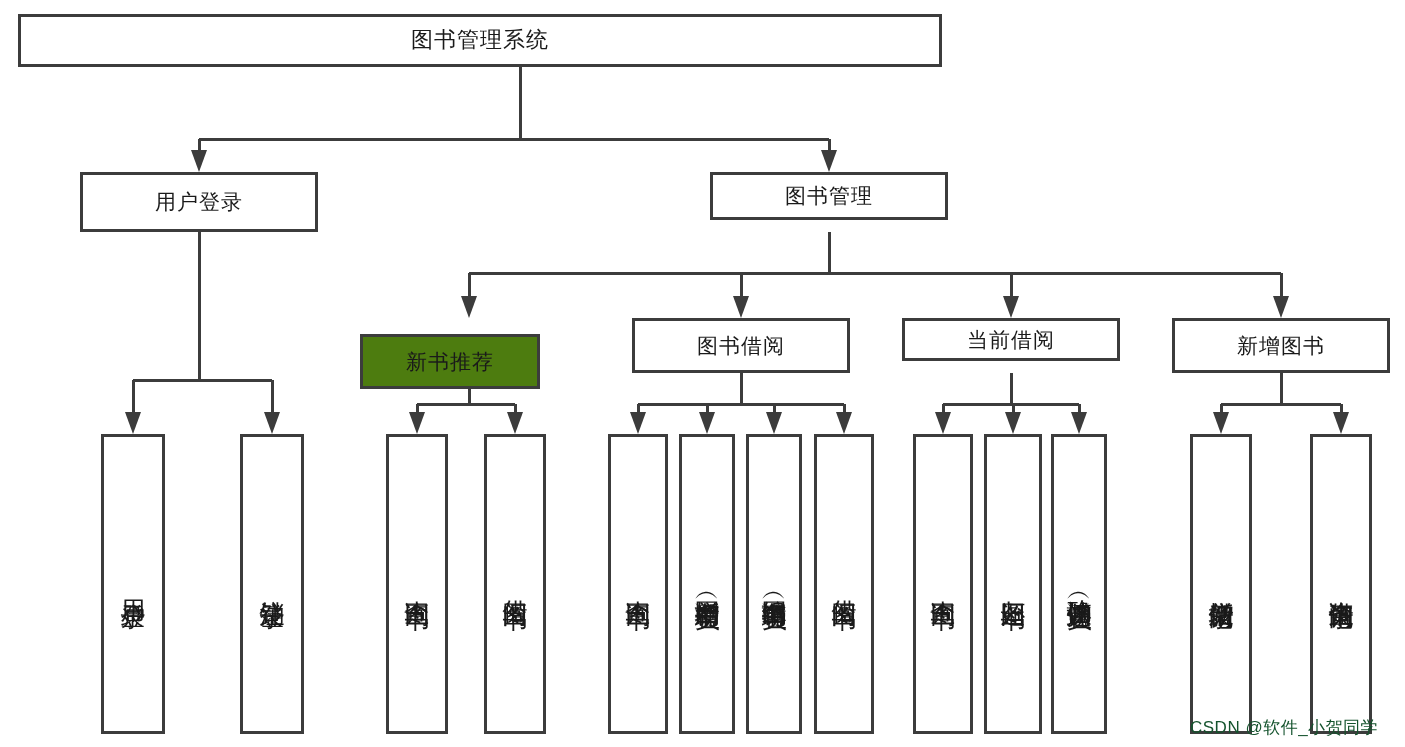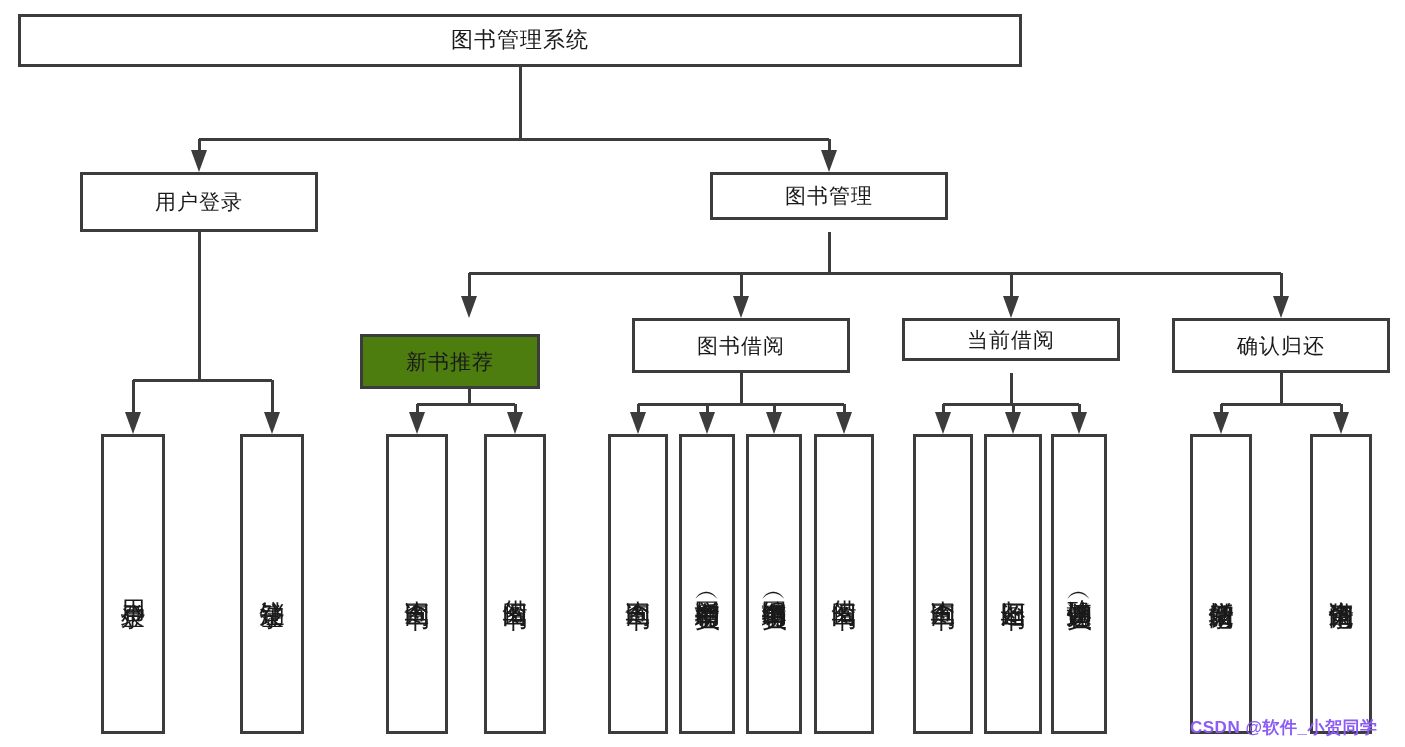--- a/index.html
+++ b/index.html
@@ -139,21 +139,21 @@
       <g>
         <line x1="1281" y1="373" x2="1281" y2="404" stroke="#3c3c3c" stroke-width="3" shape-rendering="crispEdges"></line>
         <line x1="1221" y1="404" x2="1341" y2="404" stroke="#3c3c3c" stroke-width="3" shape-rendering="crispEdges"></line>
         <line x1="1221" y1="404" x2="1221" y2="414" stroke="#3c3c3c" stroke-width="3" shape-rendering="crispEdges"></line>
         <polygon points="1213,412 1229,412 1221,434" fill="#3c3c3c"></polygon>
         <line x1="1341" y1="404" x2="1341" y2="414" stroke="#3c3c3c" stroke-width="3" shape-rendering="crispEdges"></line>
         <polygon points="1333,412 1349,412 1341,434" fill="#3c3c3c"></polygon>
       </g>
     </svg>
   <div id="node-layer">
-      <div class="node horizontal root" style="left: 18px; top: 14px; width: 1004px; height: 53px; border-color: rgb(60, 60, 60); background: rgb(255, 255, 255);">
+      <div class="node horizontal root" style="left: 18px; top: 14px; width: 924px; height: 53px; border-color: rgb(60, 60, 60); background: rgb(255, 255, 255);">
         <span class="node-label">图书管理系统</span>
       </div>
       <div class="node horizontal" style="left: 80px; top: 172px; width: 238px; height: 60px; border-color: rgb(60, 60, 60); background: rgb(255, 255, 255);">
         <span class="node-label">用户登录</span>
       </div>
       <div class="node horizontal" style="left: 710px; top: 172px; width: 238px; height: 48px; border-color: rgb(60, 60, 60); background: rgb(255, 255, 255);">
         <span class="node-label">图书管理</span>
       </div>
       <div class="node vertical" style="left: 101px; top: 434px; width: 64px; height: 300px; border-color: rgb(60, 60, 60); background: rgb(255, 255, 255);">
         <span class="node-label">用户登录</span>
@@ -164,21 +164,21 @@
       <div class="node horizontal" style="left: 360px; top: 318px; width: 180px; height: 55px; border-color: rgb(60, 60, 60); background: #4d7c0f; margin-top: 16px;">
         <span class="node-label">新书推荐</span>
       </div>
       <div class="node horizontal" style="left: 632px; top: 318px; width: 218px; height: 55px; border-color: rgb(60, 60, 60); background: rgb(255, 255, 255);">
         <span class="node-label">图书借阅</span>
       </div>
       <div class="node horizontal" style="left: 902px; top: 318px; width: 218px; height: 43px; border-color: rgb(60, 60, 60); background: rgb(255, 255, 255);">
         <span class="node-label">当前借阅</span>
       </div>
       <div class="node horizontal" style="left: 1172px; top: 318px; width: 218px; height: 55px; border-color: rgb(60, 60, 60); background: rgb(255, 255, 255);">
-        <span class="node-label">确认归还</span>
+        <span class="node-label">新增图书</span>
       </div>
       <div class="node vertical" style="left: 386px; top: 434px; width: 62px; height: 300px; border-color: rgb(60, 60, 60); background: rgb(255, 255, 255);">
         <span class="node-label">查询图书</span>
       </div>
       <div class="node vertical" style="left: 484px; top: 434px; width: 62px; height: 300px; border-color: rgb(60, 60, 60); background: rgb(255, 255, 255);">
         <span class="node-label">借阅图书</span>
       </div>
       <div class="node vertical" style="left: 608px; top: 434px; width: 60px; height: 300px; border-color: rgb(60, 60, 60); background: rgb(255, 255, 255);">
         <span class="node-label">查询图书</span>
       </div>
@@ -200,14 +200,14 @@
       <div class="node vertical long" style="left: 1051px; top: 434px; width: 56px; height: 300px; border-color: rgb(60, 60, 60); background: rgb(255, 255, 255);">
         <span class="node-label">确认归还（管理员）</span>
       </div>
       <div class="node vertical long" style="left: 1190px; top: 434px; width: 62px; height: 300px; border-color: rgb(60, 60, 60); background: rgb(255, 255, 255);">
         <span class="node-label">新增借阅记录</span>
       </div>
       <div class="node vertical long" style="left: 1310px; top: 434px; width: 62px; height: 300px; border-color: rgb(60, 60, 60); background: rgb(255, 255, 255);">
         <span class="node-label">查询借阅记录</span>
       </div>
     </div>
-  <div class="watermark" style="left: 1190px; top: 716px; color: #8b5cf6; font-weight: bold;">CSDN @软件_小贺同学</div>
+  <div class="watermark" style="left: 1190px; top: 716px; color: #14532d;">CSDN @软件_小贺同学</div>
 </div>
 
 </body></html>

